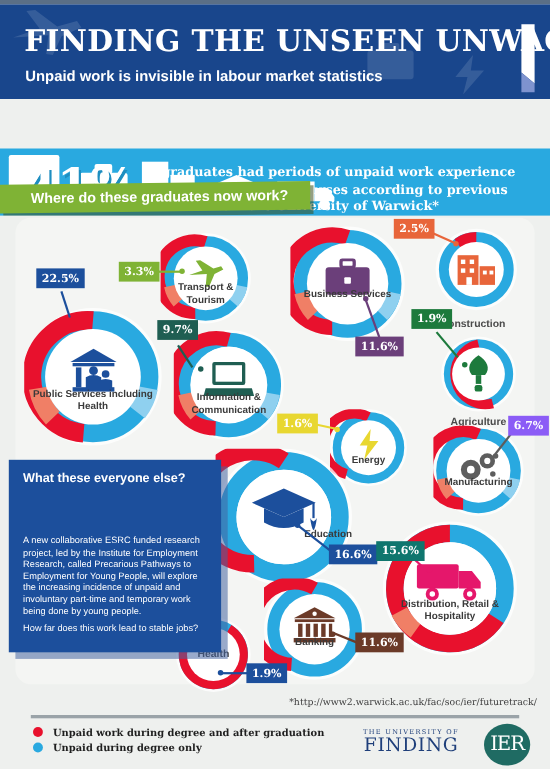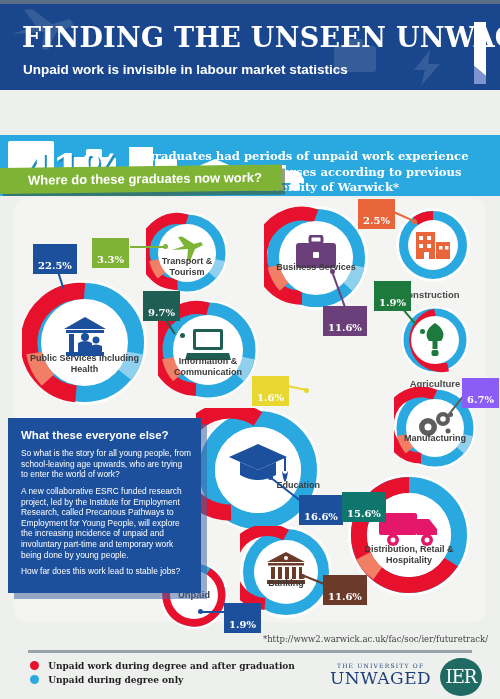--- a/index.html
+++ b/index.html
@@ -38,21 +38,21 @@
   
   .donut{position:absolute;}
   .donut .ring{position:absolute;left:0;top:0;}
   .donut .hole{position:absolute;border-radius:50%;background:#fff;}
   .donut .halo{position:absolute;border-radius:50%;background:#fff;opacity:.75;}
   .dlabel{position:absolute;width:100%;text-align:center;font-size:9px;font-weight:bold;color:#3a3a3a;line-height:10.5px;}
   .dlabel-out{position:absolute;width:130px;text-align:center;font-size:9.5px;font-weight:bold;color:#4a4a4a;}
   .icon{position:absolute;left:0;top:0;width:100%;height:100%;display:flex;align-items:center;justify-content:center;}
 
   
-  .callout{position:absolute;color:#fff;font-size:10px;font-weight:bold;padding:16px 5px 3px;white-space:nowrap;
+  .callout{position:absolute;color:#fff;font-size:10px;font-weight:bold;padding:4px 5px 3px;white-space:nowrap;
            font-family:"DejaVu Serif", serif;}
   .leader{position:absolute;height:1.6px;transform-origin:left center;}
   .dot{position:absolute;width:5px;height:5px;border-radius:50%;}
 
   
   .panel{position:absolute;left:8px;top:418px;width:193px;height:175px;background:#1c4f9c;
          box-shadow:6px 6px 0 rgba(70,100,160,.55);}
   .panel h3{margin:0;position:absolute;left:13px;top:11px;color:#fff;font-size:11.5px;font-weight:bold;}
   .panel p{margin:0;position:absolute;left:13px;width:170px;color:#fff;font-size:8.4px;line-height:10.6px;}
   .p1{top:30px;} .p2{top:68px;} .p3{top:148px;}
@@ -166,21 +166,21 @@
       <div class="hole" style="left:12px;top:12px;width:58px;height:58px;"></div>
       <div class="icon">
         <svg width="34" height="28" viewBox="0 0 34 28" style="margin-top:-9px;">
           <path d="M2 15 L14 11 L8 2 L12 1.5 L24 9 L31 7 L33 10 L25 14 L20 26 L17 25.5 L18 14 Z" fill="#7fb335"></path>
         </svg>
       </div>
       <div class="dlabel" style="top:44px;">Transport &amp; Tourism</div>
     </div>
     <div class="dot" style="left:163px;top:48px;background:#7fb335;"></div>
     <div class="leader" style="left:130px;top:50px;width:34px;background:#7fb335;"></div>
-    <div class="callout" style="left:92px;top:42px;background:#7fb335;">3.3%</div>
+    <div class="callout" style="left:108px;top:42px;background:#7fb335;">3.3%</div>
 
     <div class="donut" style="left:158px;top:104px;width:100px;height:100px;">
       <div class="halo" style="left:0;top:0;width:100px;height:100px;"></div>
       <svg class="ring" width="100" height="100" viewBox="0 0 100 100">
         <circle cx="50" cy="50" r="41" fill="none" stroke="#29a9e0" stroke-width="13"></circle>
         <path d="M50 9 A41 41 0 1 0 38 89.5" fill="none" stroke="#e8112d" stroke-width="13"></path>
         <path d="M10.5 58 A41 41 0 0 0 20 77" fill="none" stroke="#f07f66" stroke-width="13"></path>
         <path d="M81 77 A41 41 0 0 0 90 58" fill="none" stroke="#8fd0ef" stroke-width="13"></path>
       </svg>
       <div class="hole" style="left:15px;top:15px;width:70px;height:70px;"></div>
@@ -282,20 +282,34 @@
             <circle cx="28" cy="10" r="2.8" fill="#fff"></circle>
           <circle cx="33" cy="22" r="2.5" fill="#5d5d5d"></circle>
         </svg>
       </div>
       <div class="dlabel" style="top:46px;">Manufacturing</div>
     </div>
     <div class="dot" style="left:448px;top:216px;background:#5d5d5d;"></div>
     <div class="leader" style="left:450px;top:216px;width:26px;background:#5d5d5d;transform:rotate(-52deg);"></div>
     <div class="callout" style="left:462px;top:182px;background:#8b5cf6;">6.7%</div>
 
+    <div class="donut" style="left:300px;top:176px;width:70px;height:70px;">
+      <div class="halo" style="left:0;top:0;width:70px;height:70px;"></div>
+      <svg class="ring" width="70" height="70" viewBox="0 0 70 70">
+        <circle cx="35" cy="35" r="28" fill="none" stroke="#29a9e0" stroke-width="9"></circle>
+        <path d="M35 7 A28 28 0 1 0 15 59" fill="none" stroke="#e8112d" stroke-width="9"></path>
+      </svg>
+      <div class="hole" style="left:10px;top:10px;width:50px;height:50px;"></div>
+      <div class="icon">
+        <svg width="20" height="28" viewBox="0 0 20 28" style="margin-top:-7px;">
+          <path d="M12 0 L2 15 L9 15 L6 28 L19 11 L11 11 Z" fill="#e8d730"></path>
+        </svg>
+      </div>
+      <div class="dlabel" style="top:41px;">Energy</div>
+    </div>
     <div class="dot" style="left:304px;top:192px;background:#e8d730;"></div>
     <div class="leader" style="left:283px;top:188px;width:24px;background:#e8d730;transform:rotate(12deg);"></div>
     <div class="callout" style="left:252px;top:180px;background:#e8d730;">1.6%</div>
 
     <div class="donut" style="left:196px;top:212px;width:124px;height:124px;">
       <div class="halo" style="left:0;top:0;width:124px;height:124px;"></div>
       <svg class="ring" width="124" height="124" viewBox="0 0 124 124">
         <circle cx="62" cy="62" r="51" fill="none" stroke="#29a9e0" stroke-width="16"></circle>
         <path d="M62 11 A51 51 0 1 0 35 104.5" fill="none" stroke="#e8112d" stroke-width="16"></path>
       </svg>
@@ -364,45 +378,44 @@
     <div class="leader" style="left:302px;top:378px;width:24px;background:#6b3a28;transform:rotate(22deg);"></div>
     <div class="callout" style="left:323px;top:379px;background:#6b3a28;">11.6%</div>
 
     <div class="donut" style="left:160px;top:365px;width:68px;height:68px;">
       <div class="halo" style="left:0;top:0;width:68px;height:68px;"></div>
       <svg class="ring" width="68" height="68" viewBox="0 0 68 68">
         <circle cx="34" cy="34" r="27" fill="none" stroke="#29a9e0" stroke-width="9"></circle>
         <path d="M34 7 A27 27 0 1 0 48 11" fill="none" stroke="#e8112d" stroke-width="9"></path>
       </svg>
       <div class="hole" style="left:10px;top:10px;width:48px;height:48px;"></div>
-      <div class="dlabel" style="top:29px;font-size:9.5px;">Unpaid</div>
+      <div class="dlabel" style="top:29px;font-size:9.5px;">Health</div>
     </div>
     <div class="dot" style="left:198px;top:413px;background:#1c4f9c;"></div>
     <div class="leader" style="left:200px;top:415px;width:26px;background:#1c4f9c;"></div>
     <div class="callout" style="left:224px;top:407px;background:#1c4f9c;">1.9%</div>
   </div>
 
   <div class="panel">
     <h3>What these everyone else?</h3>
-    <p class="p1">So what is the story for all young people, from school-leaving age upwards, who are trying to enter the world of work?</p>
     <p class="p2">A new collaborative ESRC funded research project, led by the Institute for Employment Research, called Precarious Pathways to Employment for Young People, will explore the increasing incidence of unpaid and involuntary part-time and temporary work being done by young people.</p>
     <p class="p3">How far does this work lead to stable jobs?</p>
   </div>
 
   <div class="srcurl">*http://www2.warwick.ac.uk/fac/soc/ier/futuretrack/</div>
   <div class="rule"></div>
   <div class="legend">
     <div class="leg-row">
       <span class="leg-dot" style="background:#e8112d;"></span>
       <span>Unpaid work during degree and after graduation</span>
     </div>
     <div class="leg-row">
       <span class="leg-dot" style="background:#29a9e0;"></span>
       <span>Unpaid during degree only</span>
     </div>
   </div>
   <div class="warwick">
     <div class="w1">THE UNIVERSITY OF</div>
-    <div class="w2">UNWAGED</div>
+    <div class="w2">FINDING</div>
   </div>
   <div class="ier">IER</div>
 
 </div>
 
 </body></html>

